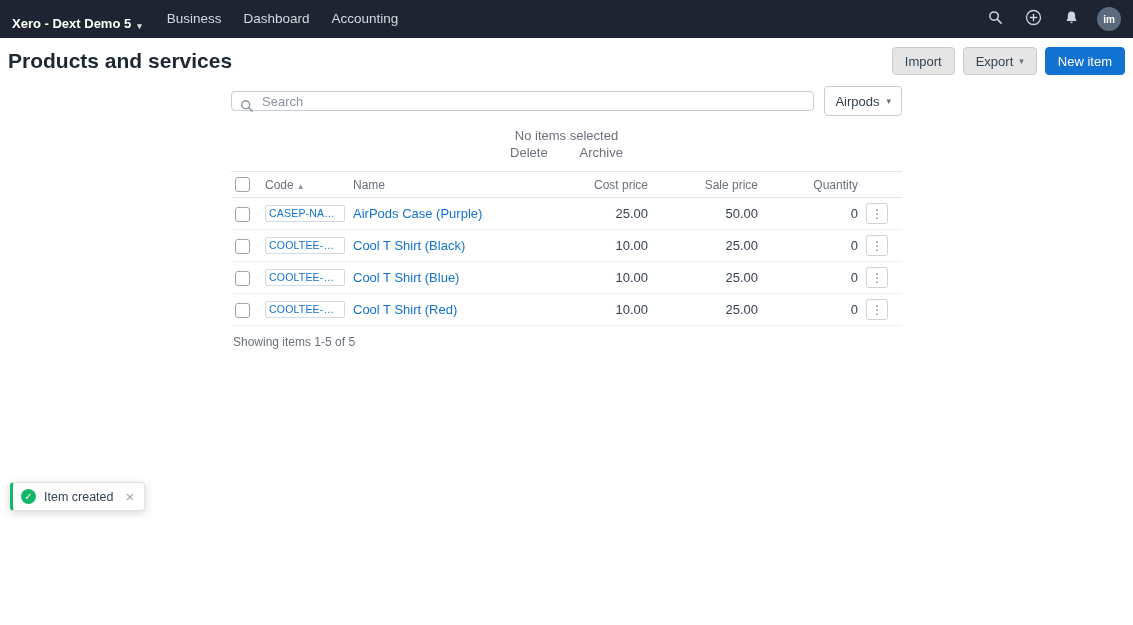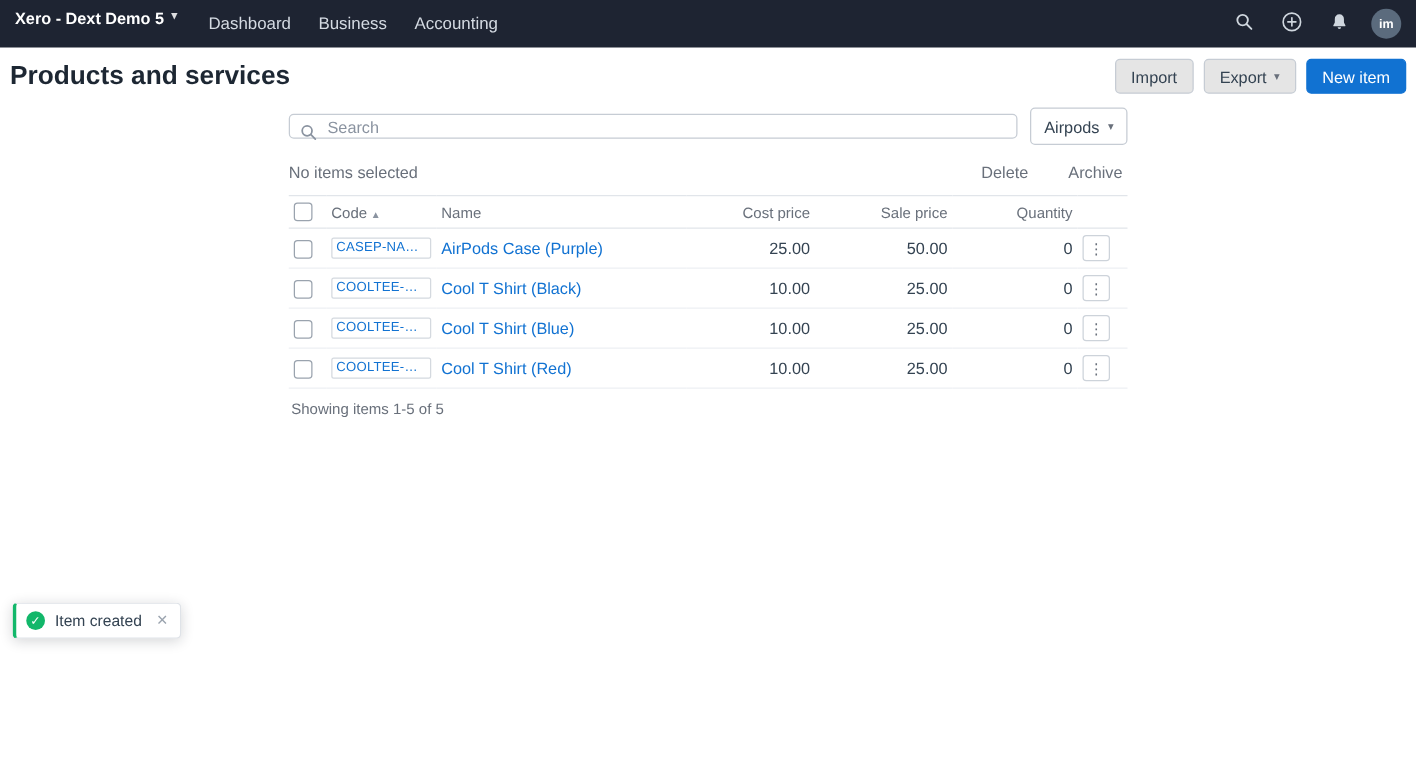--- a/index.html
+++ b/index.html
@@ -18,21 +18,21 @@
   .topnav {
     height: 38px;
     background: var(--navbar-bg, #1e2432);
     display: flex; align-items: center; justify-content: space-between;
     padding: 0 12px;
   }
   .nav-left { display: flex; align-items: center; }
   .org-switcher {
     background: transparent; border: 0; cursor: pointer;
     color: #ffffff; font-size: 13px; font-weight: 700;
-    display: inline-flex; align-items: flex-start; gap: 6px;
+    display: inline-flex; align-items: flex-end; gap: 6px;
     padding: 0 14px 0 0; height: 24px;
   }
   .org-switcher .caret { font-size: 9px; opacity: .85; }
   .nav-menu { display: flex; align-items: center; }
   .nav-item {
     color: #d4dae2; font-size: 13.5px; text-decoration: none;
     padding: 0 11px; line-height: 38px; display: inline-block;
   }
   .nav-right { display: flex; align-items: center; gap: 14px; }
   .nav-icon-btn {
@@ -89,21 +89,21 @@
   .filter-btn {
     height: 30px; padding: 0 10px;
     background: #fff; border: 1px solid #c6ccd4; border-radius: 4px;
     font-size: 13px; color: #344352; cursor: pointer;
     display: inline-flex; align-items: center; gap: 7px;
   }
   .filter-btn .caret { font-size: 9px; color: #69707b; }
 
   .selection-row {
     display: flex; align-items: center; justify-content: space-between;
-    margin: 0 0 9px; font-size: 13px; color: #69707b;
+    margin: 0 0 9px; font-size: 13px; color: #69707b; flex-direction: column;
   }
   .selection-actions { display: flex; align-items: center; gap: 24px; }
   .text-btn {
     background: none; border: 0; padding: 2px 4px;
     font-size: 13px; color: #69707b; cursor: pointer;
   }
 
   
   table { width: 100%; border-collapse: collapse; table-layout: fixed; }
   col.c-check   { width: 30px; }
@@ -176,22 +176,22 @@
 
 <div>
 
   <nav class="topnav">
     <div class="nav-left">
       <button class="org-switcher">
         <span>Xero - Dext Demo 5</span>
         <span class="caret">▾</span>
       </button>
       <div class="nav-menu">
+          <a class="nav-item" href="#">Business</a>
           <a class="nav-item" href="#">Dashboard</a>
-          <a class="nav-item" href="#">Business</a>
           <a class="nav-item" href="#">Accounting</a>
         </div>
     </div>
     <div class="nav-right">
       <button class="nav-icon-btn">
         <span>
           <svg width="15" height="15" viewBox="0 0 16 16">
               <circle cx="6.5" cy="6.5" r="4.5" fill="none" stroke="#cfd6de" stroke-width="1.6"></circle>
               <line x1="10" y1="10" x2="14" y2="14" stroke="#cfd6de" stroke-width="1.6" stroke-linecap="round"></line>
             </svg>

